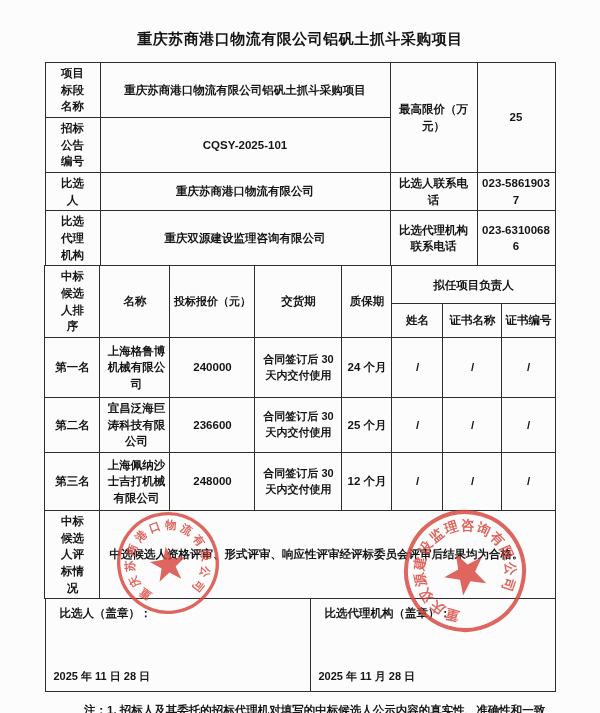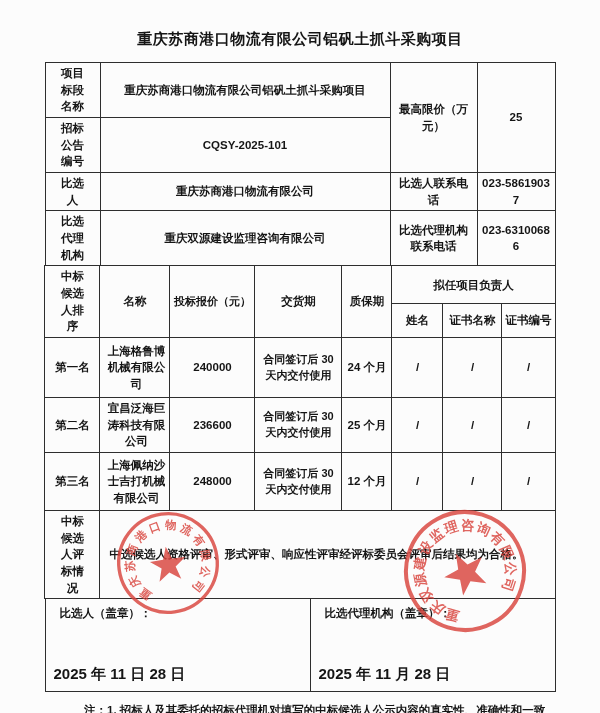--- a/index.html
+++ b/index.html
@@ -22,21 +22,21 @@
   }
   .lbl{padding:2px 15px;}
   .left{text-align:left;padding-left:9px;padding-right:6px;}
   .name-cell{text-align:center;padding-left:6px;}
   .small{font-size:11px;}
   .rA1 td{height:37px;} .rA2 td{height:36px;} .rA3 td{height:32px;} .rA4 td{height:33px;}
   .rH1 td{height:30px;} .rH2 td{height:26px;}
   .rD1 td{height:55px;} .rD2 td{height:48px;} .rD3 td{height:53px;}
   .rE td{height:45px;margin-top:44px;}
   .sign-cell{height:80px;vertical-align:top;text-align:left;padding:6px 14px;position:relative;}
-  .sign-date{position:absolute;left:8px;bottom:7px;font-size:15px;font-weight:600;}
+  .sign-date{position:absolute;left:8px;bottom:7px;font-size:11px;font-weight:600;}
   .notes{display:flex;margin:10px 0 0 84px;width:470px;font-size:11.5px;font-weight:600;line-height:1.55;}
   .notes-prefix{flex:0 0 auto;white-space:nowrap;}
   .note-item{padding-left:14px;text-indent:-14px;}
   .stamp{position:absolute;pointer-events:none;opacity:.82;}
   .stamp svg{width:100%;height:100%;display:block;}
   .stamp-left{left:112px;top:507px;width:112px;height:112px;transform:rotate(-8deg);}
   .stamp-right{left:398px;top:504px;width:134px;height:134px;transform:rotate(-28deg);}
 </style>
 </head>
 <body>

